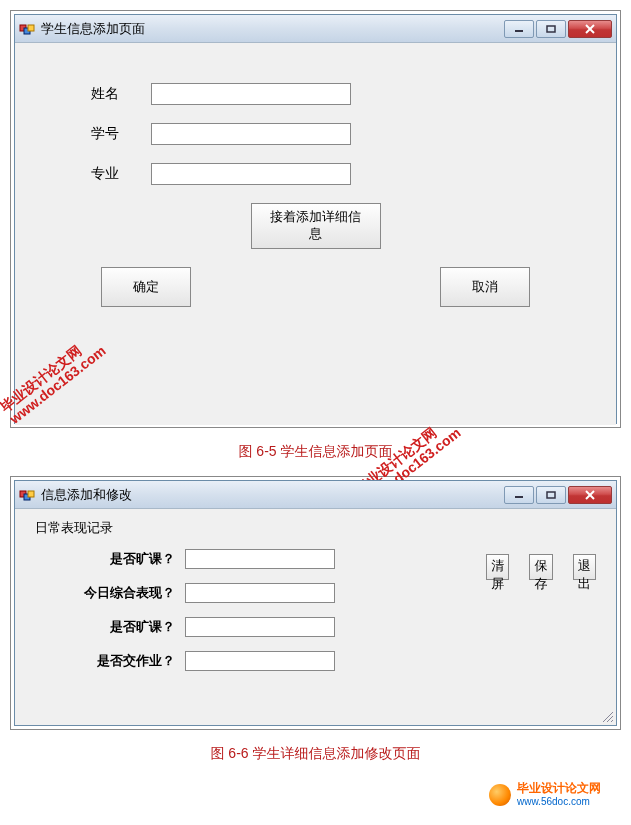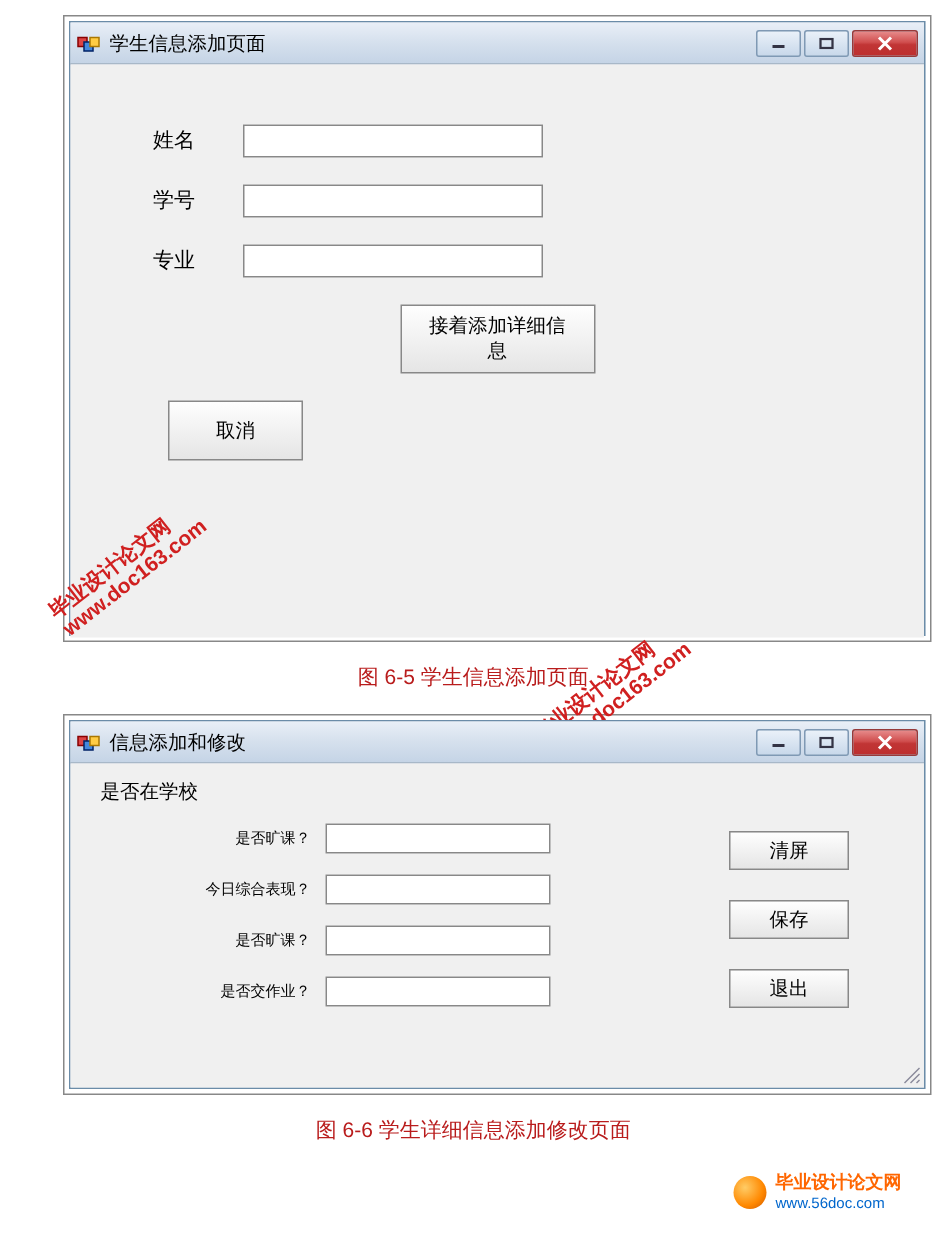--- a/index.html
+++ b/index.html
@@ -8,21 +8,20 @@
       background: #fff;
       width: 631px;
       padding: 10px;
       font-size: 13px;
     }
     .container {
       border: 1px solid #888;
       padding: 3px;
       background: #fff;
       margin-bottom: 10px;
-      margin-left: 32px;
     }
     .window {
       border: 1px solid #6b8ca8;
       background: #eceff4;
       position: relative;
     }
     .titlebar {
       height: 28px;
       background: linear-gradient(to bottom, #e9eff7 0%, #d5e0ed 50%, #c5d4e6 100%);
       border-bottom: 1px solid #a8b8c8;
@@ -59,21 +58,21 @@
       cursor: pointer;
     }
     .win-btn.close {
       width: 44px;
       background: linear-gradient(to bottom, #e78b8b, #d04e4e 45%, #c13535 55%, #bd2f2f);
       border-color: #963a3a;
     }
     .win-btn svg { display: block; }
     .client-area {
       background: #f0f0f0;
-      padding: 15px;
+      padding: 36px;
       position: relative;
     }
     .form-row {
       display: flex;
       align-items: center;
       margin-bottom: 18px;
       padding-left: 40px;
     }
     .form-label {
       width: 60px;
@@ -129,33 +128,34 @@
     .form2-left { flex: 1; }
     .form2-row {
       display: flex;
       align-items: center;
       margin-bottom: 14px;
     }
     .form2-label {
       width: 150px;
       text-align: right;
       padding-right: 10px;
-      font-size: 10px;
+      font-size: 13px;
+      font-weight: bold;
     }
     .form2-input {
       width: 150px;
       height: 20px;
       border: 1px solid #888;
       background: #fff;
       padding: 0 4px;
     }
     .form2-right {
       width: 110px;
       display: flex;
-      flex-direction: column;
+      flex-direction: row;
       gap: 20px;
       padding-top: 5px;
     }
     .form2-right .btn { width: 80px; height: 26px; padding: 2px; }
     .resize-grip {
       position: absolute;
       bottom: 2px;
       right: 2px;
       width: 14px;
       height: 14px;
@@ -228,20 +228,21 @@
       <div class="form-row">
         <label class="form-label">学号</label>
         <input class="form-input" value="" style="">
       </div>
       <div class="form-row">
         <label class="form-label">专业</label>
         <input class="form-input" value="" style="">
       </div>
       <button class="btn btn-detail">接着添加详细信息</button>
       <div class="btn-row">
+        <button class="btn">确定</button>
         <button class="btn">取消</button>
       </div>
       <div class="watermark" style="left:-20px; bottom:30px;">
         <span>毕业设计论文网</span><br><span>www.doc163.com</span>
       </div>
     </div>
   </div>
 </div>
 
 <div class="caption">图 6-5 学生信息添加页面</div>
@@ -276,21 +277,21 @@
         </div>
         <div class="win-btn close">
           <svg width="12" height="10">
               <line x1="2" y1="1" x2="10" y2="9" stroke="#fff" stroke-width="2"></line>
               <line x1="10" y1="1" x2="2" y2="9" stroke="#fff" stroke-width="2"></line>
             </svg>
         </div>
       </div>
     </div>
     <div class="client-area form2-section">
-      <div class="section-label">是否在学校</div>
+      <div class="section-label">日常表现记录</div>
       <div class="form2-body">
         <div class="form2-left">
           <div class="form2-row">
             <label class="form2-label">是否旷课？</label>
             <input class="form2-input" value="" style="">
           </div>
           <div class="form2-row">
             <label class="form2-label">今日综合表现？</label>
             <input class="form2-input" value="" style="">
           </div>

